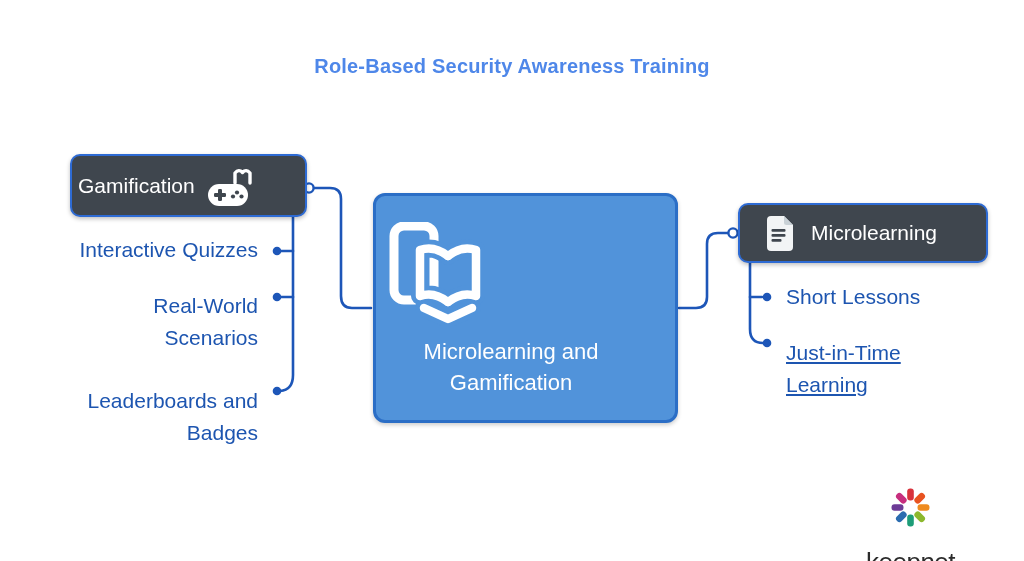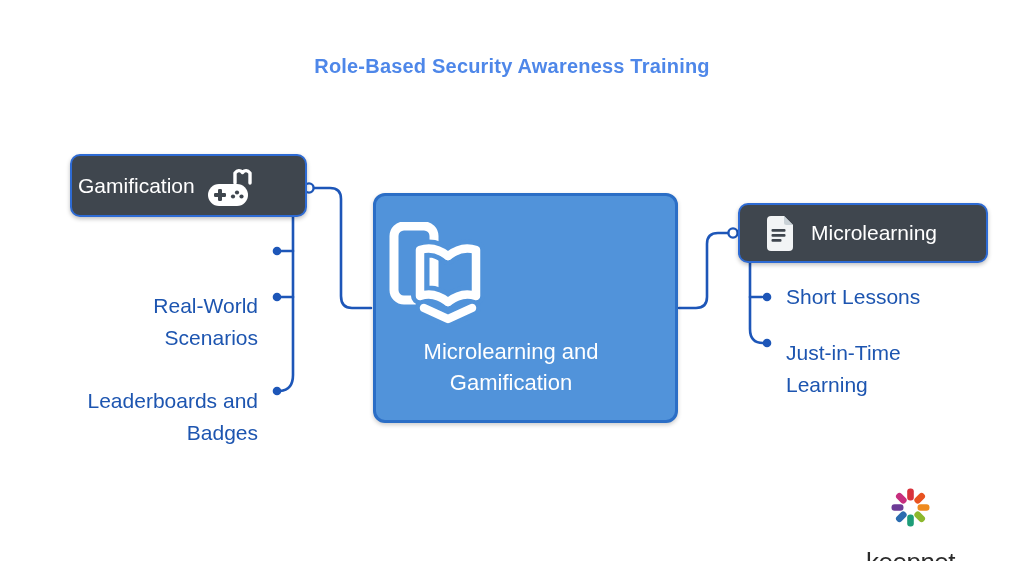--- a/index.html
+++ b/index.html
@@ -102,21 +102,21 @@
     font-size: 21px;
     line-height: 32px;
     font-weight: 400;
   }
   .branch-item.right-align { text-align: right; }
   .branch-item.left-align { text-align: left; }
   .item-iq { top: 234px; left: 30px;  width: 228px; }
   .item-rw { top: 290px; left: 88px;  width: 170px; }
   .item-lb { top: 385px; left: 43px;  width: 215px; }
   .item-sl { top: 281px; left: 786px; width: 210px; }
-  .item-jl { top: 337px; left: 786px; width: 160px; }
+  .item-jl { top: 337px; left: 786px; width: 160px; text-decoration: underline; }
   
   .logo {
     position: absolute;
     left: 866px;
     top: 487px;
     display: flex;
     align-items: center;
     gap: 19px;
     flex-direction: column;
   }
@@ -209,20 +209,21 @@
         <path d="M3 5 a4 4 0 0 1 4 -4 h13 l9 9 v22 a4 4 0 0 1 -4 4 h-18 a4 4 0 0 1 -4 -4 z" fill="#f2f4f5"></path>
         <path d="M20 1 l9 9 h-6.5 a2.5 2.5 0 0 1 -2.5 -2.5 z" fill="#c9d1d6"></path>
         <rect x="7.5" y="14" width="14" height="2.8" rx="1" fill="#3f464e"></rect>
         <rect x="7.5" y="19" width="14" height="2.8" rx="1" fill="#3f464e"></rect>
         <rect x="7.5" y="24" width="10" height="2.8" rx="1" fill="#3f464e"></rect>
       </svg>
     </span>
     <span class="node-label">Microlearning</span>
   </div>
 
+  <div class="branch-item right-align item-iq">Interactive Quizzes</div>
   <div class="branch-item right-align item-lb">Leaderboards and Badges</div>
   <div class="branch-item right-align item-rw">Real-World Scenarios</div>
 
   <div class="branch-item left-align item-sl">Short Lessons</div>
   <div class="branch-item left-align item-jl">Just-in-Time Learning</div>
 
   <div class="logo">
     <span class="icon">
       <svg width="41" height="41" viewBox="0 0 41 41">
         <g>

